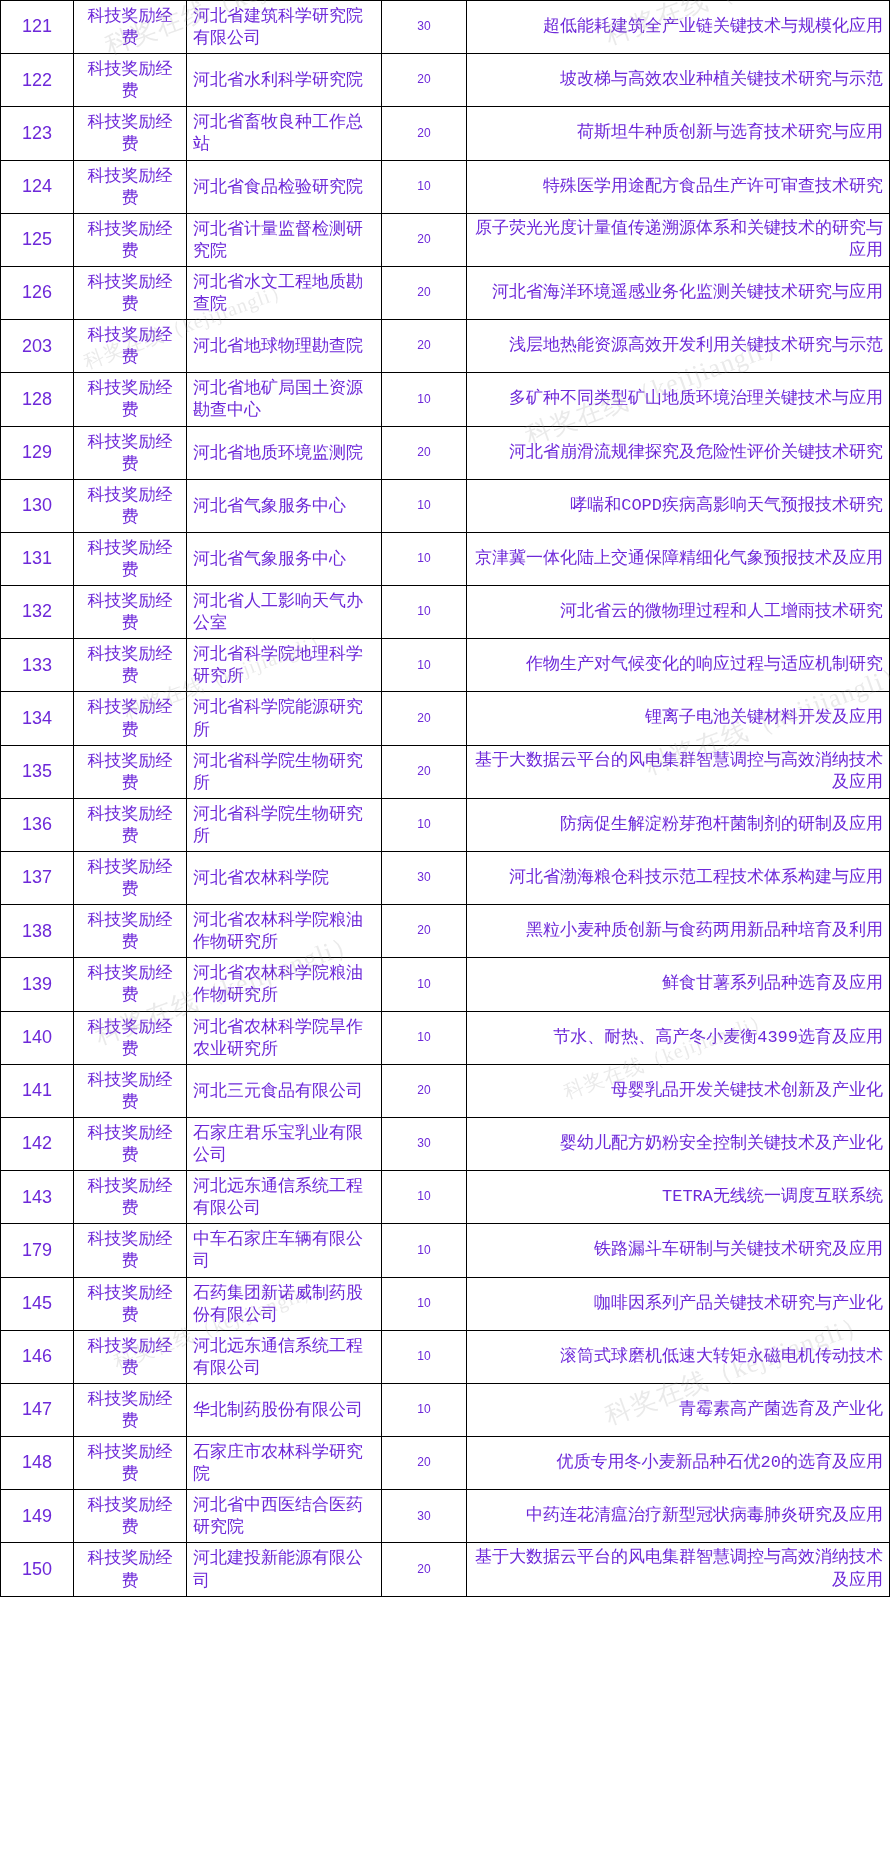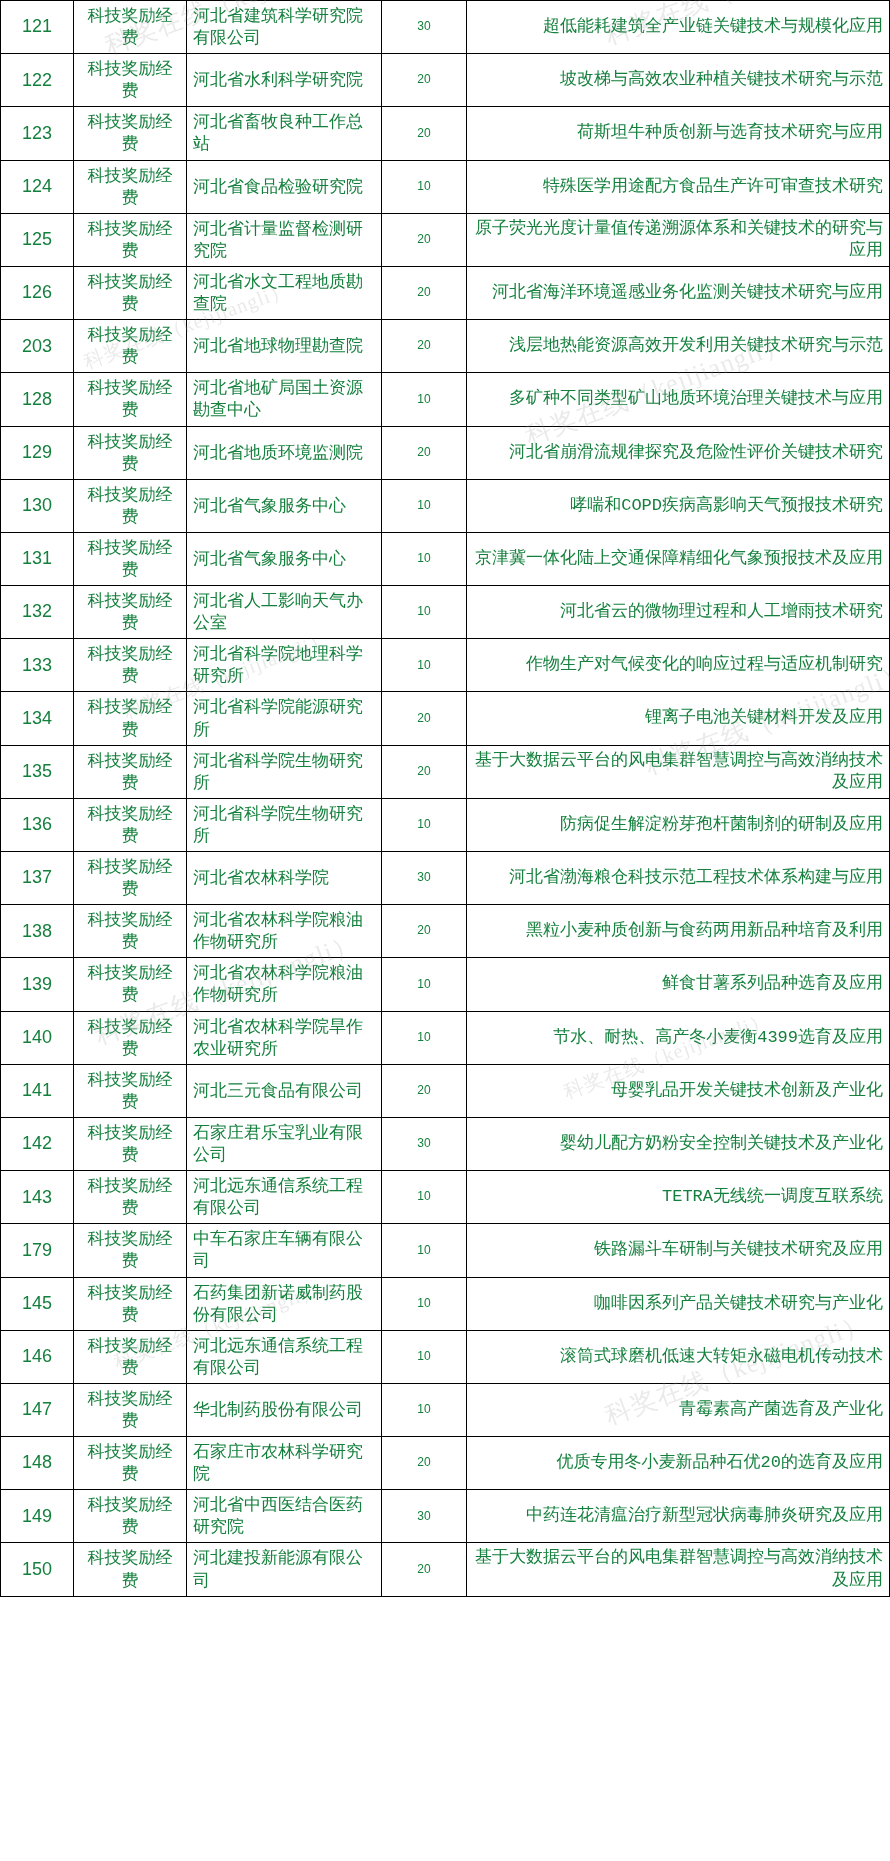--- a/index.html
+++ b/index.html
@@ -14,21 +14,21 @@
   .sheet {
     position: relative;
     width: 890px;
     overflow: hidden;
   }
   table.grid {
     border-collapse: collapse;
     table-layout: fixed;
     width: 890px;
     font-size: 17px;
-    color: #15803d;
+    color: #6d28d9;
     padding-left: 10px;
   }
   table.grid td {
     border: 1px solid #000000;
     padding: 4px 6px;
     vertical-align: middle;
     line-height: 1.30;
     background: transparent;
   }
   td.c-no {

